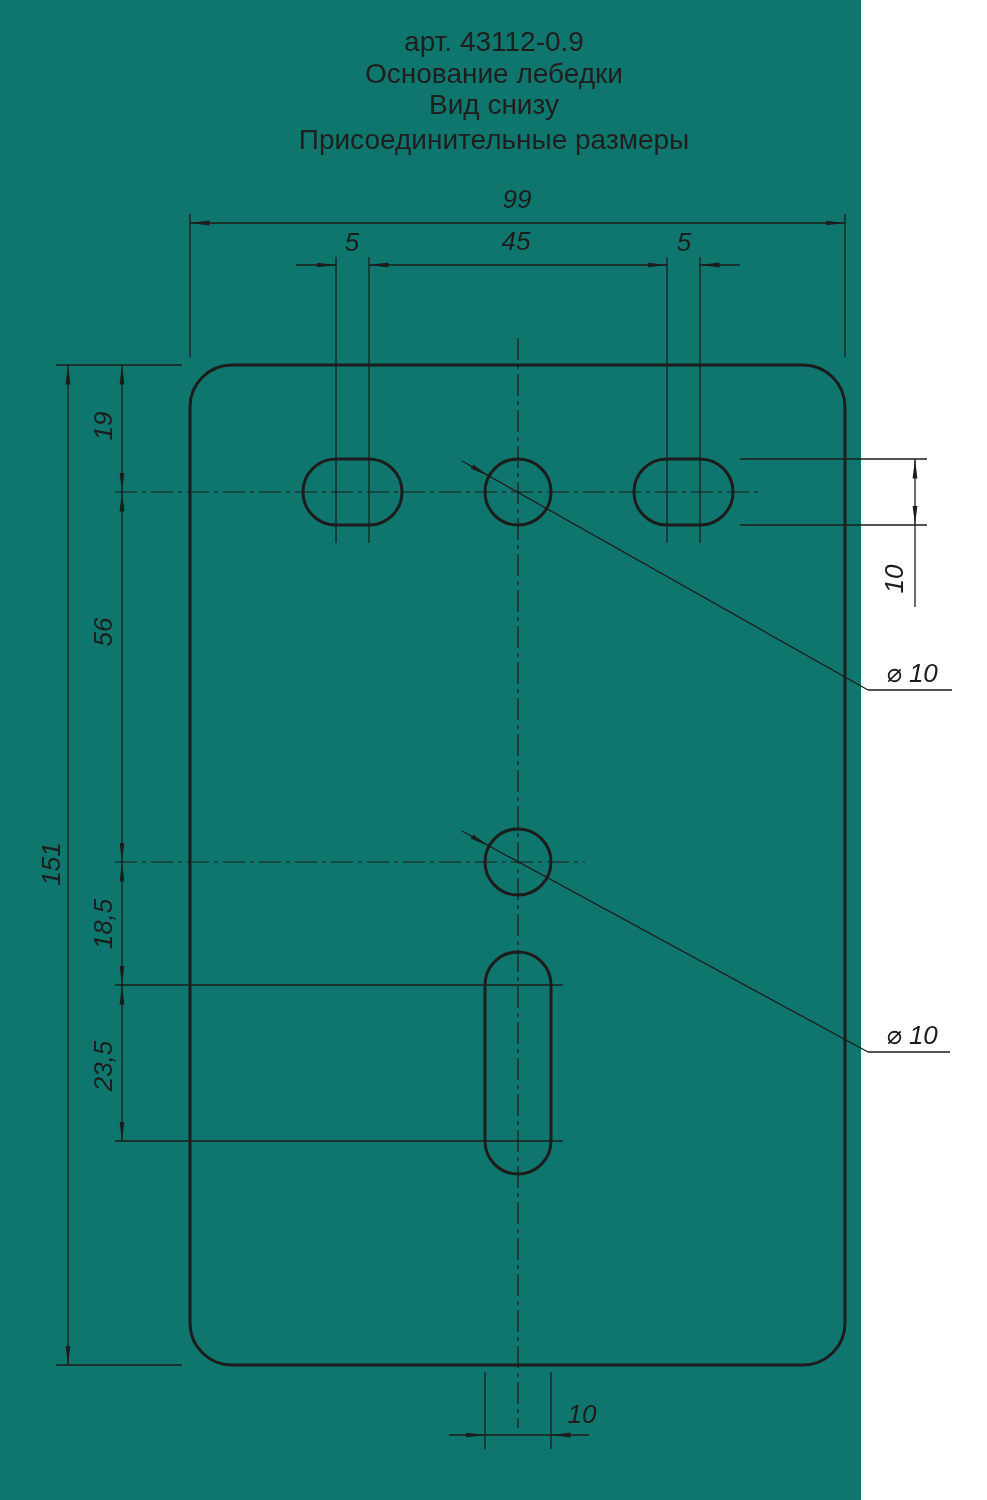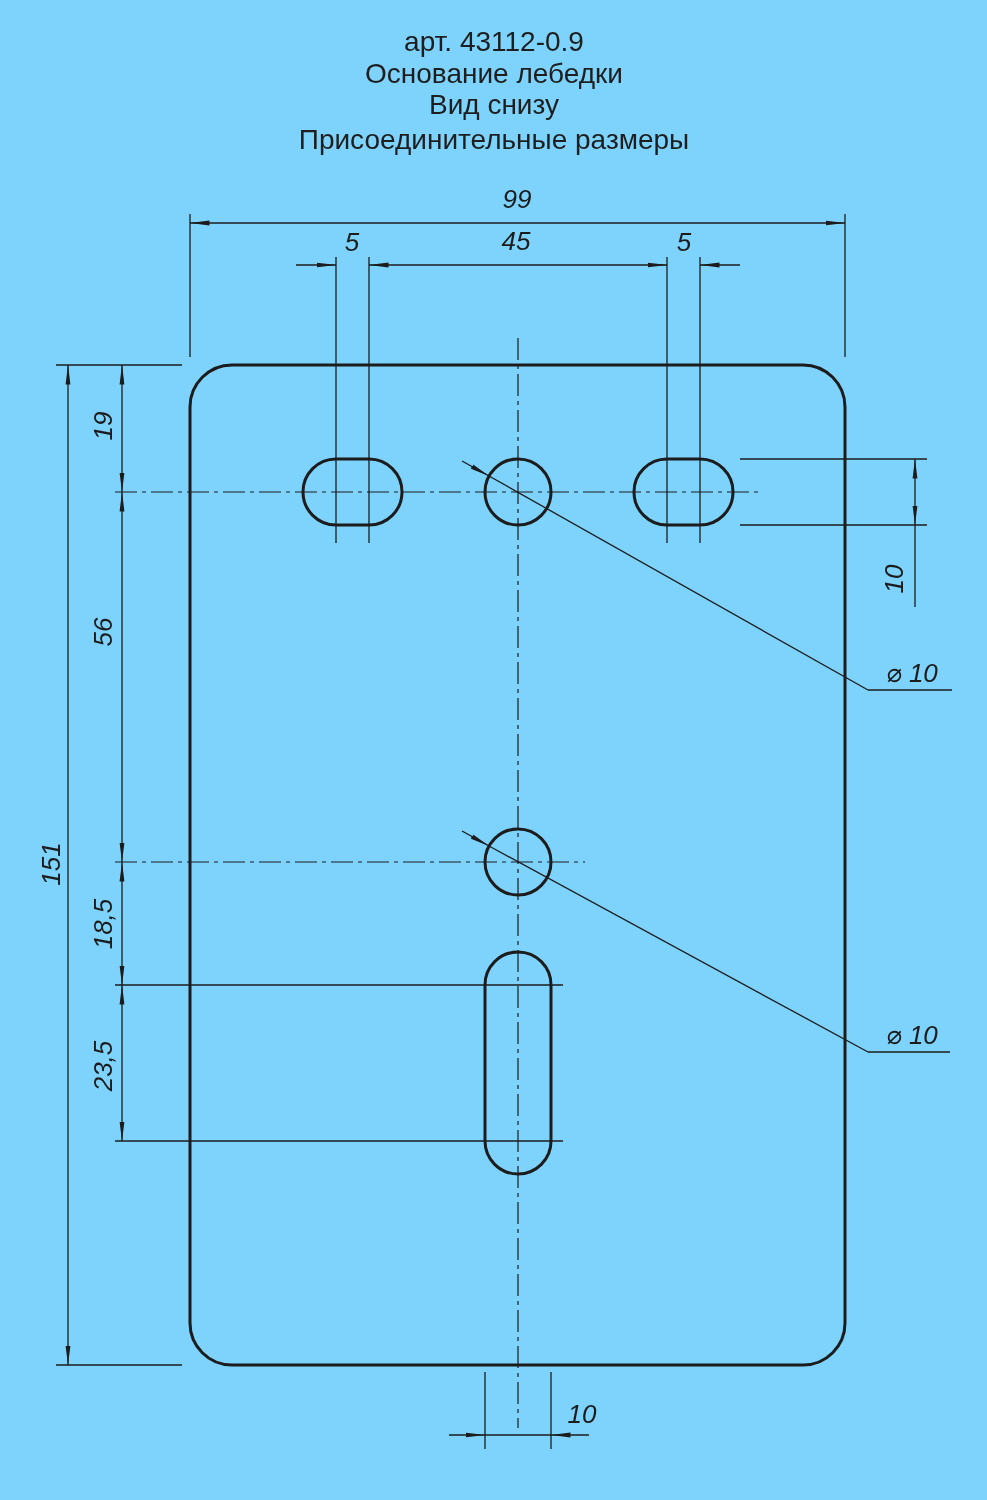--- a/index.html
+++ b/index.html
@@ -1,16 +1,16 @@
 <!DOCTYPE html>
 <html><head>
 <meta charset="utf-8">
 <style>
   html,body{margin:0;padding:0;background:#ffffff;}
-  .stage{position:relative;width:987px;height:1500px;background:#7dd3fc;
+  .stage{position:relative;width:861px;height:1500px;background:#0f766e;
          font-family:"Liberation Sans","DejaVu Sans",sans-serif;}
   svg{position:absolute;left:0;top:0;}
   .outline{fill:none;stroke:#1c1c1c;stroke-width:3;}
   .hole{fill:none;stroke:#1c1c1c;stroke-width:3;}
   .thin{fill:none;stroke:#1c1c1c;stroke-width:1.3;}
   .cline{fill:none;stroke:#1c1c1c;stroke-width:1.2;stroke-dasharray:22 5 4 5;}
   .dimtext{font-family:"Liberation Sans","DejaVu Sans",sans-serif;
            font-style:italic;font-size:26px;fill:#1c1c1c;}
   .titletext{font-family:"Liberation Sans","DejaVu Sans",sans-serif;
              font-size:28px;fill:#1e1e1e;}

